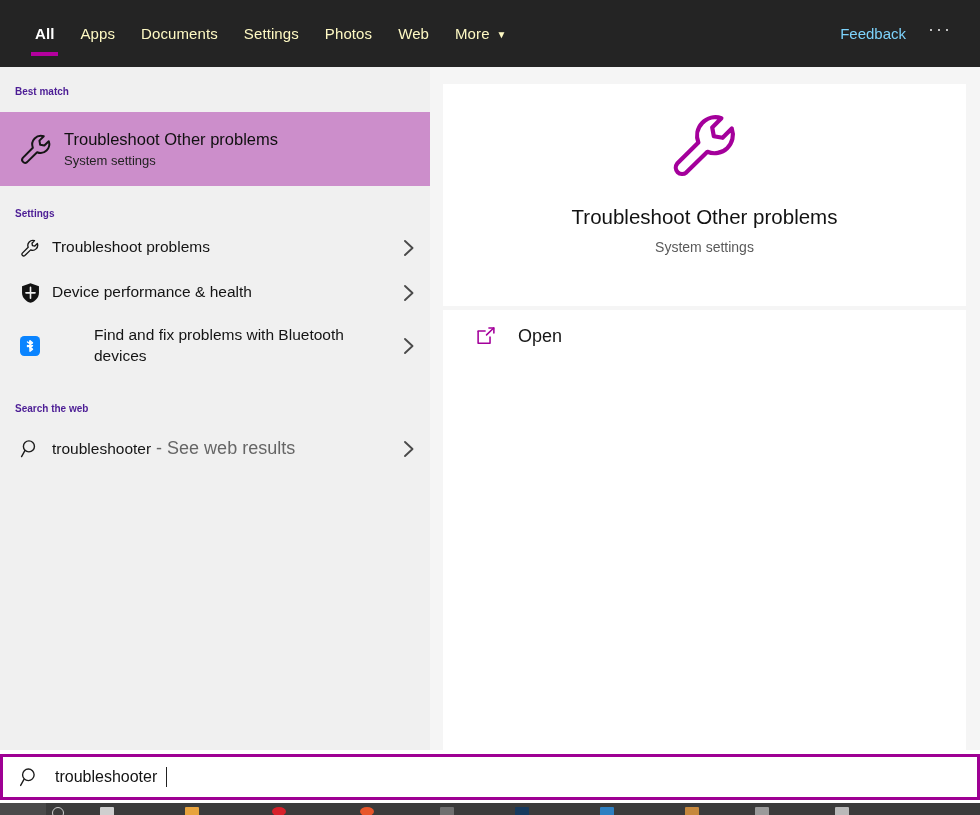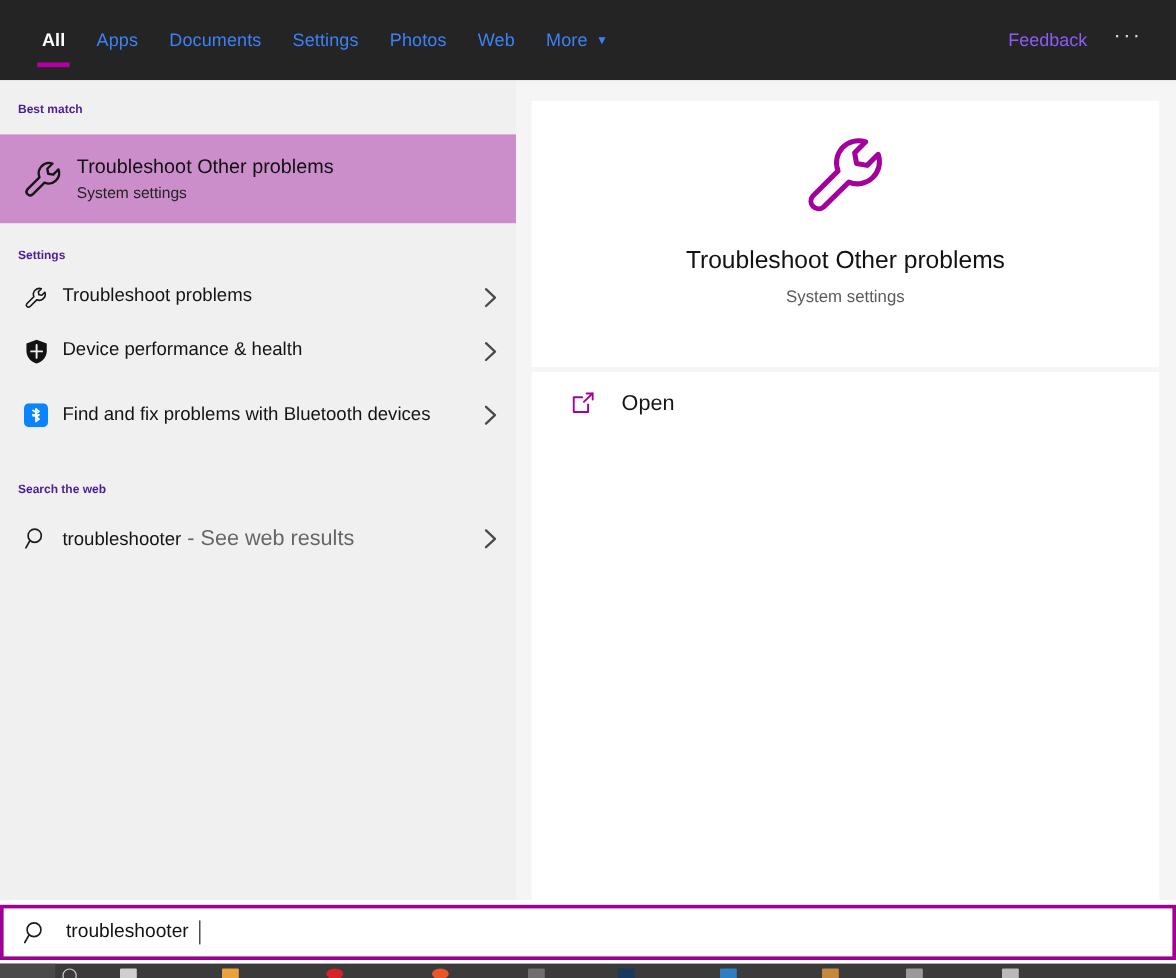--- a/index.html
+++ b/index.html
@@ -45,21 +45,21 @@
     align-items: flex-start;
     padding-left: 22px;
     height: 67px;
   }
   .tab {
     position: relative;
     height: 67px;
     display: flex;
     align-items: center;
     padding: 0 13px;
-    color: #3b82f6;
+    color: #fef9c3;
     font-size: 15px;
     line-height: 1;
     cursor: default;
     white-space: nowrap;
     letter-spacing: 0.1px;
   }
   .tab.active {
     color: #ffffff;
     font-weight: bold;
   }
@@ -82,21 +82,21 @@
   .header-right {
     position: absolute;
     right: 0;
     top: 0;
     height: 67px;
     display: flex;
     align-items: center;
     padding-right: 18px;
   }
   .feedback {
-    color: #8b5cf6;
+    color: #7dd3fc;
     font-size: 15px;
     padding: 0 12px;
     cursor: default;
     white-space: nowrap;
   }
   .ellipsis {
     color: #d8d8d8;
     font-size: 18px;
     padding: 0 10px;
     letter-spacing: 2px;
@@ -177,21 +177,21 @@
   .list-row {
     width: 430px;
     min-height: 45px;
     display: flex;
     align-items: center;
     padding-left: 14px;
     padding-right: 10px;
     box-sizing: border-box;
     cursor: default;
   }
-  .list-row.tall { min-height: 62px; }
+  .list-row.tall { min-height: 62px; gap: 42px; }
   .row-icon {
     width: 32px;
     flex: 0 0 32px;
     display: flex;
     align-items: center;
     justify-content: center;
   }
   .row-label {
     flex: 1 1 auto;
     font-size: 15.5px;

